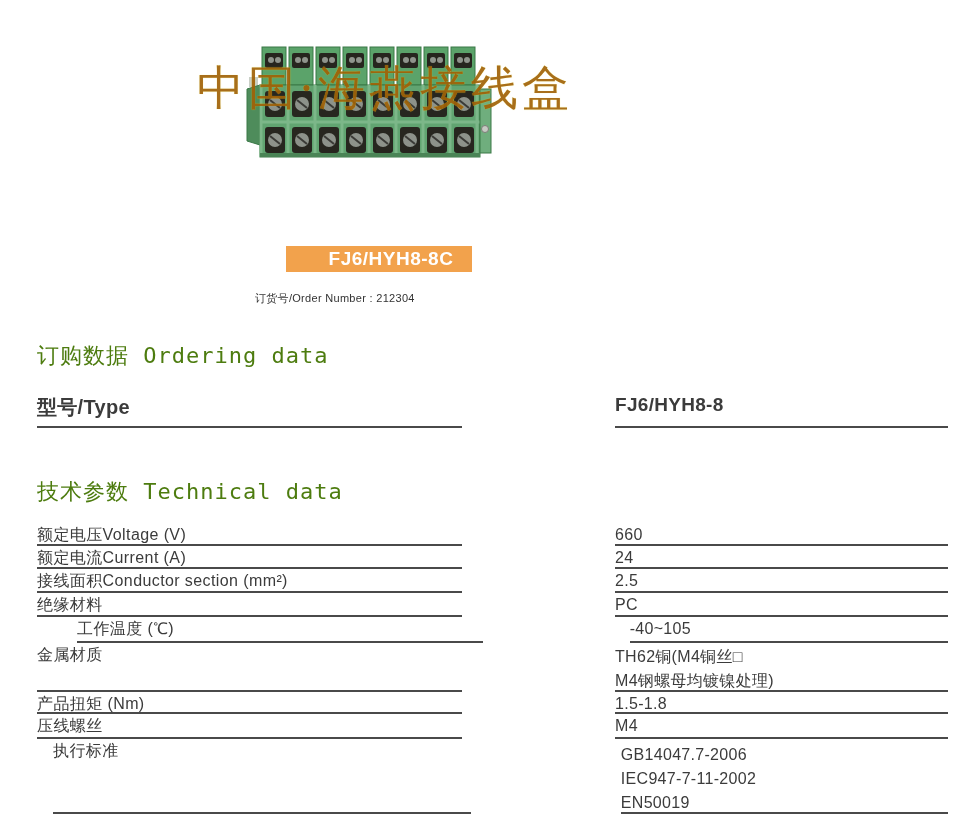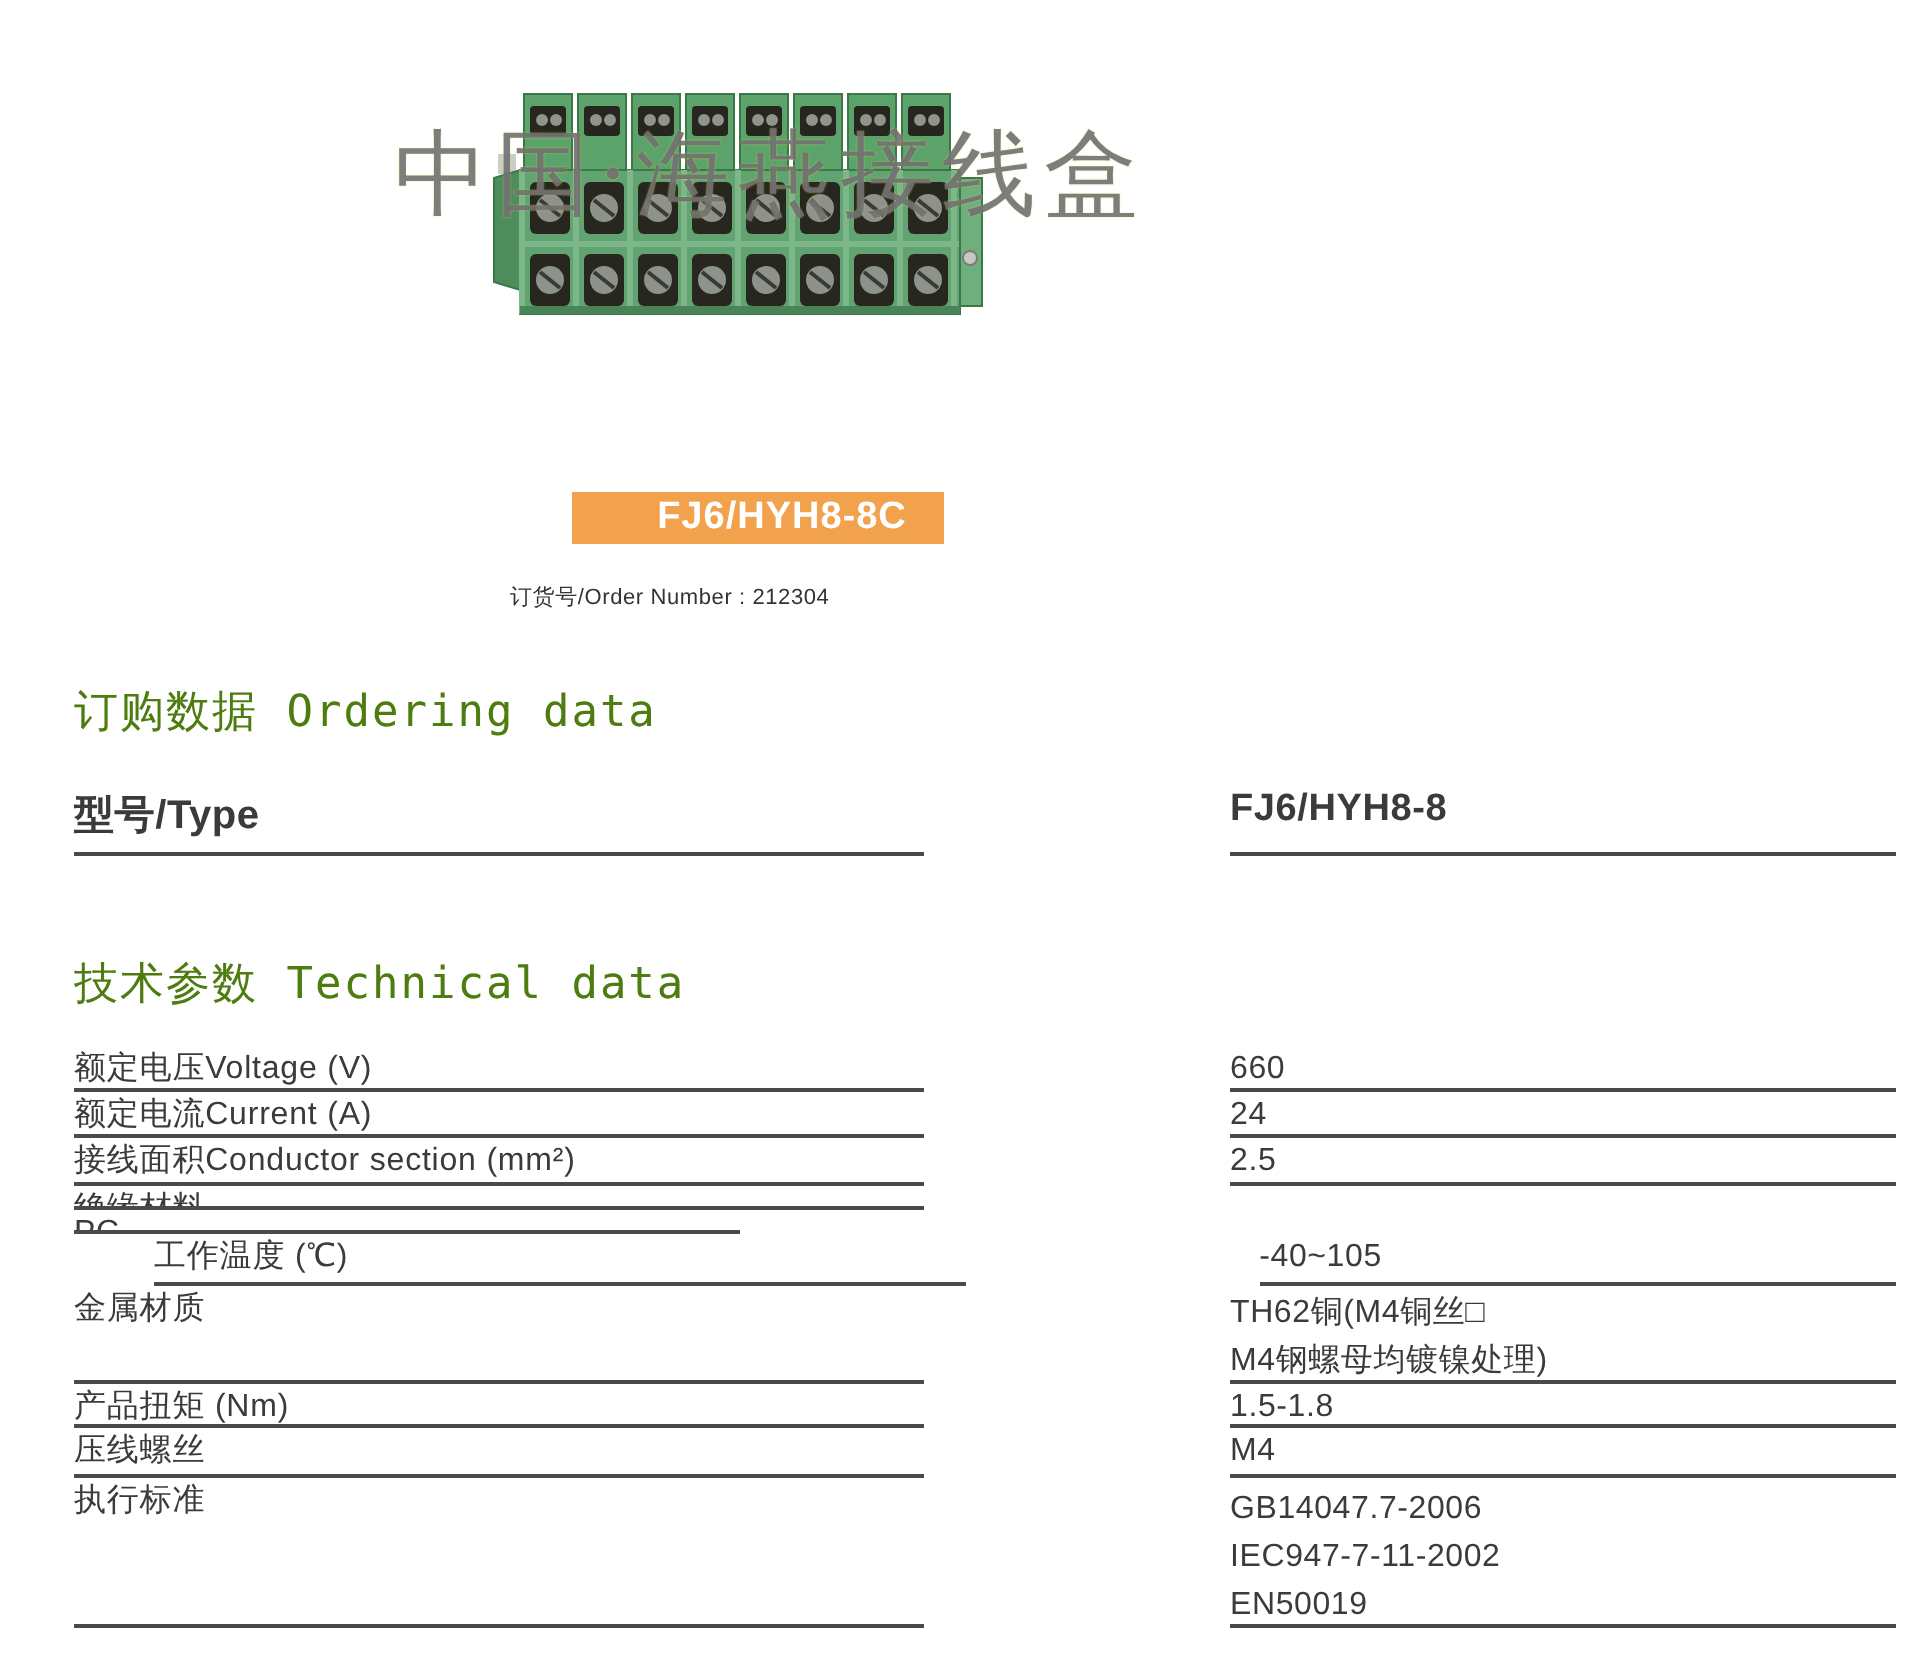--- a/index.html
+++ b/index.html
@@ -6,21 +6,21 @@
   .page {
     position:relative; width:956px; height:837px; background:#ffffff;
     font-family:"Liberation Sans", sans-serif; color:#3b3b3b; overflow:hidden;
   }
 
   
   .photo-wrap { position:absolute; left:245px; top:45px; width:248px; height:117px; }
   .watermark {
     position:absolute; left:197px; top:62px;
     font-family:"DejaVu Serif", serif; font-size:47px; line-height:1.1;
-    color:#737373; letter-spacing:4px; white-space:nowrap; opacity:0.92;
+    color:#a16207; letter-spacing:4px; white-space:nowrap; opacity:0.92;
     text-shadow:0 0 1px rgba(240,234,60,0.6);
   }
 
   
   .badge {
     position:absolute; left:286px; top:246px; width:162px; height:26px;
     background:#F2A24C; color:#ffffff; font-weight:bold; font-size:19px;
     line-height:26px; text-align:center; letter-spacing:0.5px;padding-left:24px;
   }
   .order-line {
@@ -43,22 +43,22 @@
   .type-gap   { width:153px; }
   .type-right { width:333px; font-weight:bold; font-size:19px; letter-spacing:0.3px; }
 
   .tech-table { position:absolute; left:37px; top:523px; width:911px; }
   .trow  { display:flex; }
   .tcell { box-sizing:border-box; border-bottom:2px solid #4a4a4a; overflow:hidden; }
   .tleft  { width:425px; padding-top:2px; font-size:16px; line-height:20px; letter-spacing:0.4px; }
   .tgap   { width:153px; }
   .tright { width:333px; padding-top:2px; font-size:16px; line-height:20px; letter-spacing:0.3px; }
   .r1 { height:23px; } .r2 { height:23px; } .r3 { height:24px; }
-  .r4 { height:24px;flex-direction:column; } .r5 { height:26px;margin-left:40px; } .r6 { height:49px; }
-  .r7 { height:22px; } .r8 { height:25px; } .r9 { height:75px; }
+  .r4 { height:24px; } .r5 { height:26px;margin-left:40px; } .r6 { height:49px; }
+  .r7 { height:22px; } .r8 { height:25px; } .r9 { height:75px;margin-left:16px; }
   .r6 .tright .val { line-height:24px; }
   .r9 .tright { padding-top:4px; }
   .r9 .tright .val { line-height:24px; }
 </style>
 </head>
 <body>
 
 <div class="page">
 
   <div class="photo-wrap">

